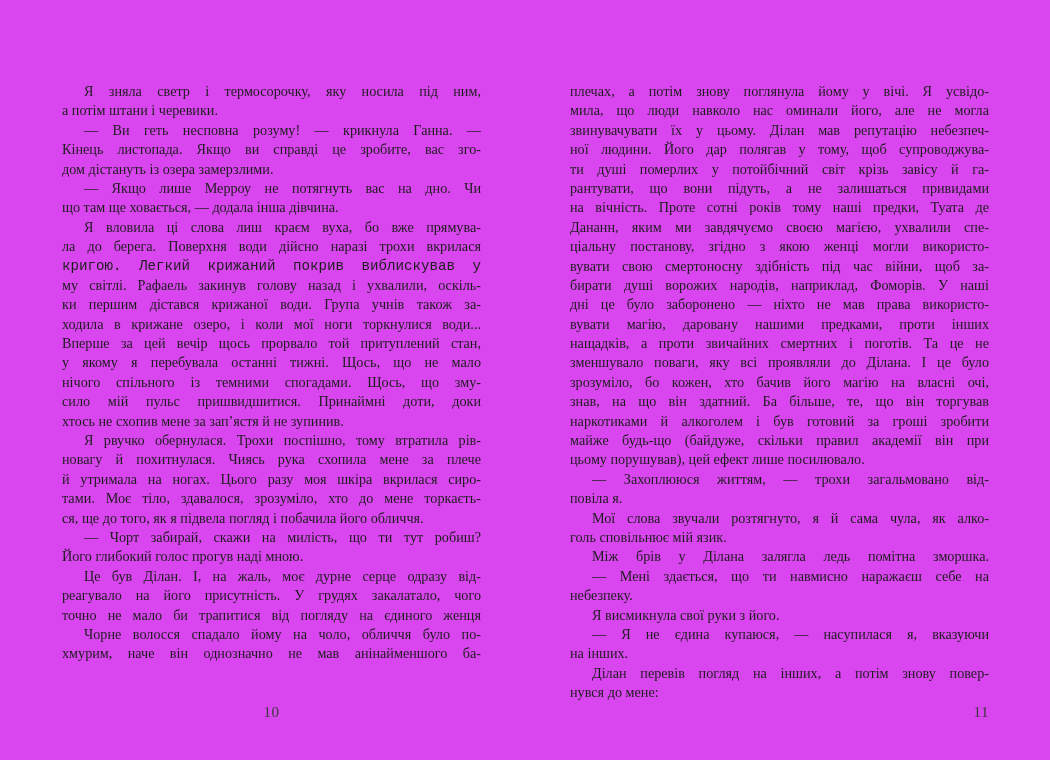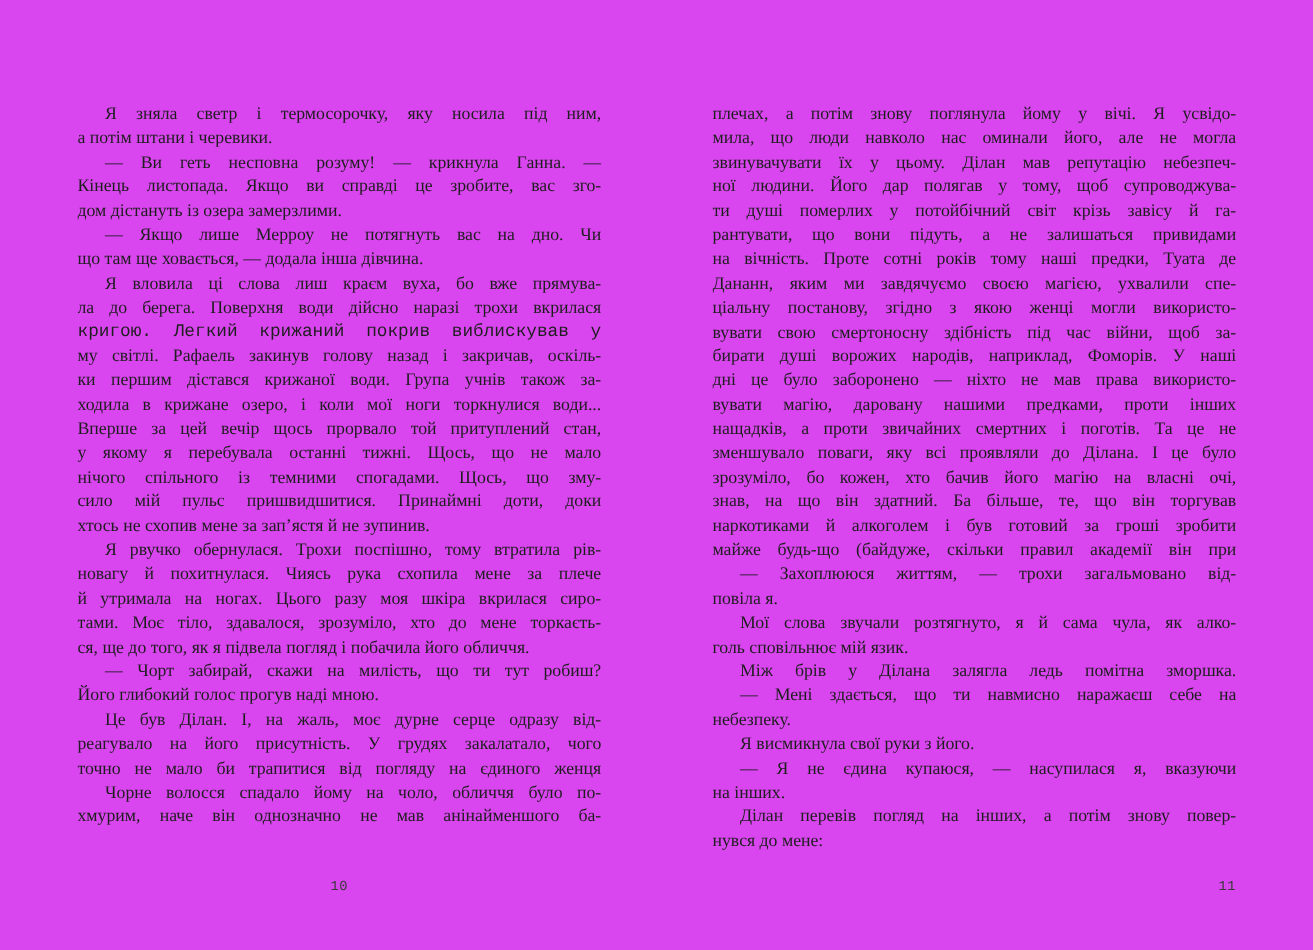--- a/index.html
+++ b/index.html
@@ -37,24 +37,23 @@
     overflow: hidden;
     white-space: normal;
   }
   .line.indent { text-indent: 22px; }
   .line.para-end { text-align-last: left; }
   .page-number {
     position: absolute;
     top: 704px;
     width: 419px;
     text-align: center;
-    font-size: 11px;
+    font-size: 15px;
     color: #3a3a3a;
     letter-spacing: 0.5px;
-    font-family: Liberation Mono, monospace;
   }
   .pn-left { left: 62px; }
   .pn-right { left: 570px; text-align: right; }
 </style>
 </head>
 <body style="background: rgb(255, 255, 255);">
 
 <div class="spread">
 
   <div class="page page-left-pos">
@@ -62,21 +61,21 @@
         <div class="line indent" style="color: rgb(30, 30, 30);">Я зняла светр і термосорочку, яку носила під ним,</div>
         <div class="line para-end" style="color: rgb(30, 30, 30);">а потім штани і черевики.</div>
         <div class="line indent" style="color: rgb(30, 30, 30);">— Ви геть несповна розуму! — крикнула Ганна. —</div>
         <div class="line" style="color: rgb(30, 30, 30);">Кінець листопада. Якщо ви справді це зробите, вас зго-</div>
         <div class="line para-end" style="color: rgb(30, 30, 30);">дом дістануть із озера замерзлими.</div>
         <div class="line indent" style="color: rgb(30, 30, 30);">— Якщо лише Мерроу не потягнуть вас на дно. Чи</div>
         <div class="line para-end" style="color: rgb(30, 30, 30);">що там ще ховається, — додала інша дівчина.</div>
         <div class="line indent" style="color: rgb(30, 30, 30);">Я вловила ці слова лиш краєм вуха, бо вже прямува-</div>
         <div class="line" style="color: rgb(30, 30, 30);">ла до берега. Поверхня води дійсно наразі трохи вкрилася</div>
         <div class="line" style="color: rgb(30, 30, 30); font-family: Liberation Mono, monospace;">кригою. Легкий крижаний покрив виблискував у місячно-</div>
-        <div class="line" style="color: rgb(30, 30, 30);">му світлі. Рафаель закинув голову назад і закричав, оскіль-</div>
+        <div class="line" style="color: rgb(30, 30, 30);">му світлі. Рафаель закинув голову назад і ухвалили, оскіль-</div>
         <div class="line" style="color: rgb(30, 30, 30);">ки першим дістався крижаної води. Група учнів також за-</div>
         <div class="line" style="color: rgb(30, 30, 30);">ходила в крижане озеро, і коли мої ноги торкнулися води...</div>
         <div class="line" style="color: rgb(30, 30, 30);">Вперше за цей вечір щось прорвало той притуплений стан,</div>
         <div class="line" style="color: rgb(30, 30, 30);">у якому я перебувала останні тижні. Щось, що не мало</div>
         <div class="line" style="color: rgb(30, 30, 30);">нічого спільного із темними спогадами. Щось, що зму-</div>
         <div class="line" style="color: rgb(30, 30, 30);">сило мій пульс пришвидшитися. Принаймні доти, доки</div>
         <div class="line para-end" style="color: rgb(30, 30, 30);">хтось не схопив мене за зап’ястя й не зупинив.</div>
         <div class="line indent" style="color: rgb(30, 30, 30);">Я рвучко обернулася. Трохи поспішно, тому втратила рів-</div>
         <div class="line" style="color: rgb(30, 30, 30);">новагу й похитнулася. Чиясь рука схопила мене за плече</div>
         <div class="line" style="color: rgb(30, 30, 30);">й утримала на ногах. Цього разу моя шкіра вкрилася сиро-</div>
@@ -106,20 +105,21 @@
         <div class="line" style="color: rgb(30, 30, 30);">вувати свою смертоносну здібність під час війни, щоб за-</div>
         <div class="line" style="color: rgb(30, 30, 30);">бирати душі ворожих народів, наприклад, Фоморів. У наші</div>
         <div class="line" style="color: rgb(30, 30, 30);">дні це було заборонено — ніхто не мав права використо-</div>
         <div class="line" style="color: rgb(30, 30, 30);">вувати магію, даровану нашими предками, проти інших</div>
         <div class="line" style="color: rgb(30, 30, 30);">нащадків, а проти звичайних смертних і поготів. Та це не</div>
         <div class="line" style="color: rgb(30, 30, 30);">зменшувало поваги, яку всі проявляли до Ділана. І це було</div>
         <div class="line" style="color: rgb(30, 30, 30);">зрозуміло, бо кожен, хто бачив його магію на власні очі,</div>
         <div class="line" style="color: rgb(30, 30, 30);">знав, на що він здатний. Ба більше, те, що він торгував</div>
         <div class="line" style="color: rgb(30, 30, 30);">наркотиками й алкоголем і був готовий за гроші зробити</div>
         <div class="line" style="color: rgb(30, 30, 30);">майже будь-що (байдуже, скільки правил академії він при</div>
+        <div class="line para-end" style="color: rgb(30, 30, 30);">цьому порушував), цей ефект лише посилювало.</div>
         <div class="line indent" style="color: rgb(30, 30, 30);">— Захоплююся життям, — трохи загальмовано від-</div>
         <div class="line para-end" style="color: rgb(30, 30, 30);">повіла я.</div>
         <div class="line indent" style="color: rgb(30, 30, 30);">Мої слова звучали розтягнуто, я й сама чула, як алко-</div>
         <div class="line para-end" style="color: rgb(30, 30, 30);">голь сповільнює мій язик.</div>
         <div class="line indent" style="color: rgb(30, 30, 30);">Між брів у Ділана залягла ледь помітна зморшка.</div>
         <div class="line indent" style="color: rgb(30, 30, 30);">— Мені здається, що ти навмисно наражаєш себе на</div>
         <div class="line para-end" style="color: rgb(30, 30, 30);">небезпеку.</div>
         <div class="line indent para-end" style="color: rgb(30, 30, 30);">Я висмикнула свої руки з його.</div>
         <div class="line indent" style="color: rgb(30, 30, 30);">— Я не єдина купаюся, — насупилася я, вказуючи</div>
         <div class="line para-end" style="color: rgb(30, 30, 30);">на інших.</div>

